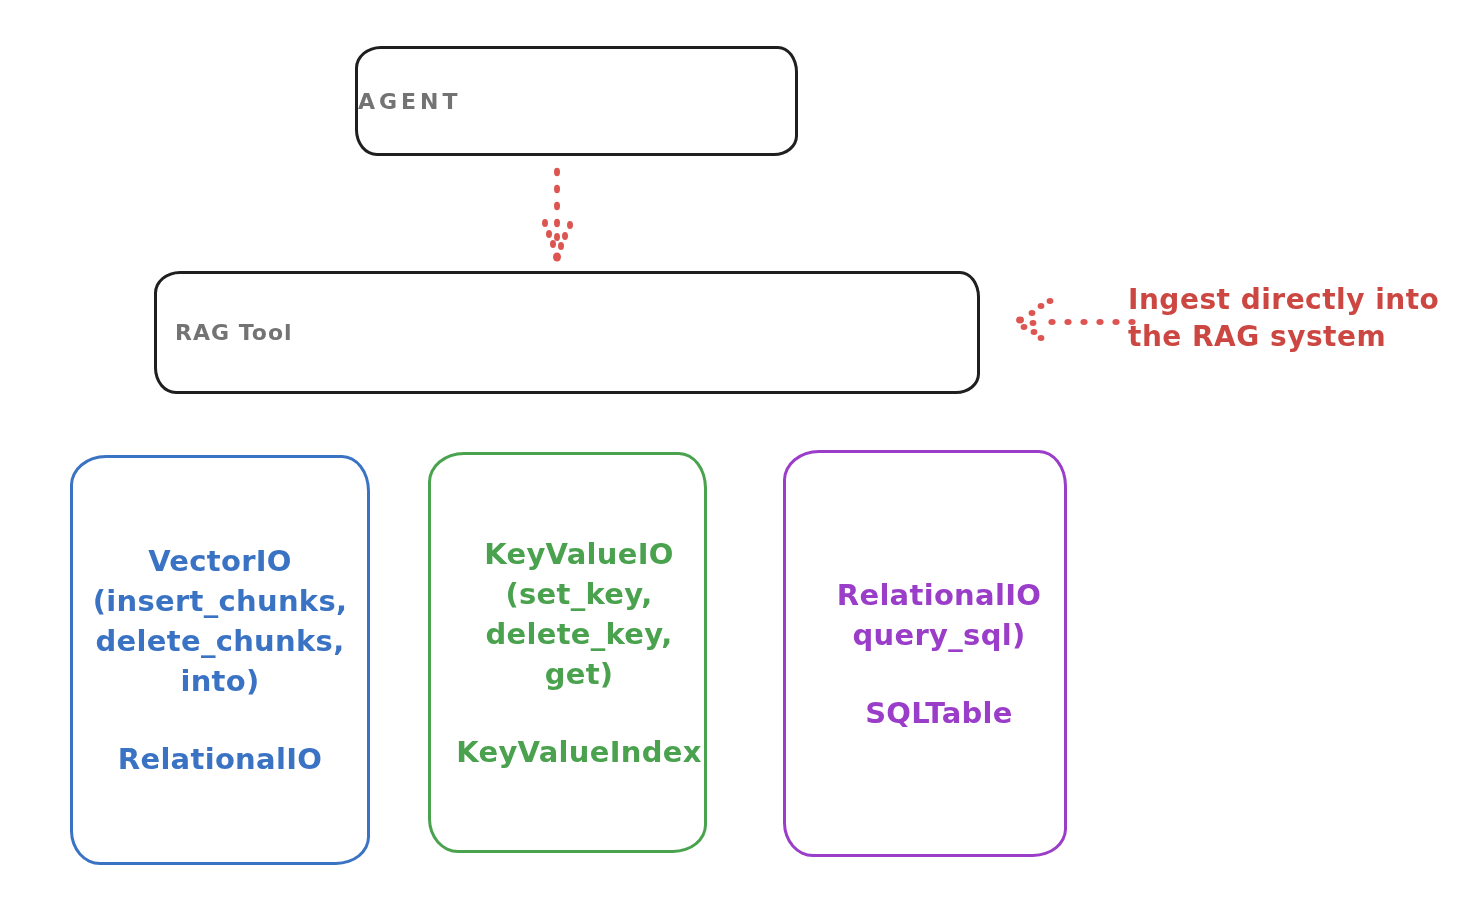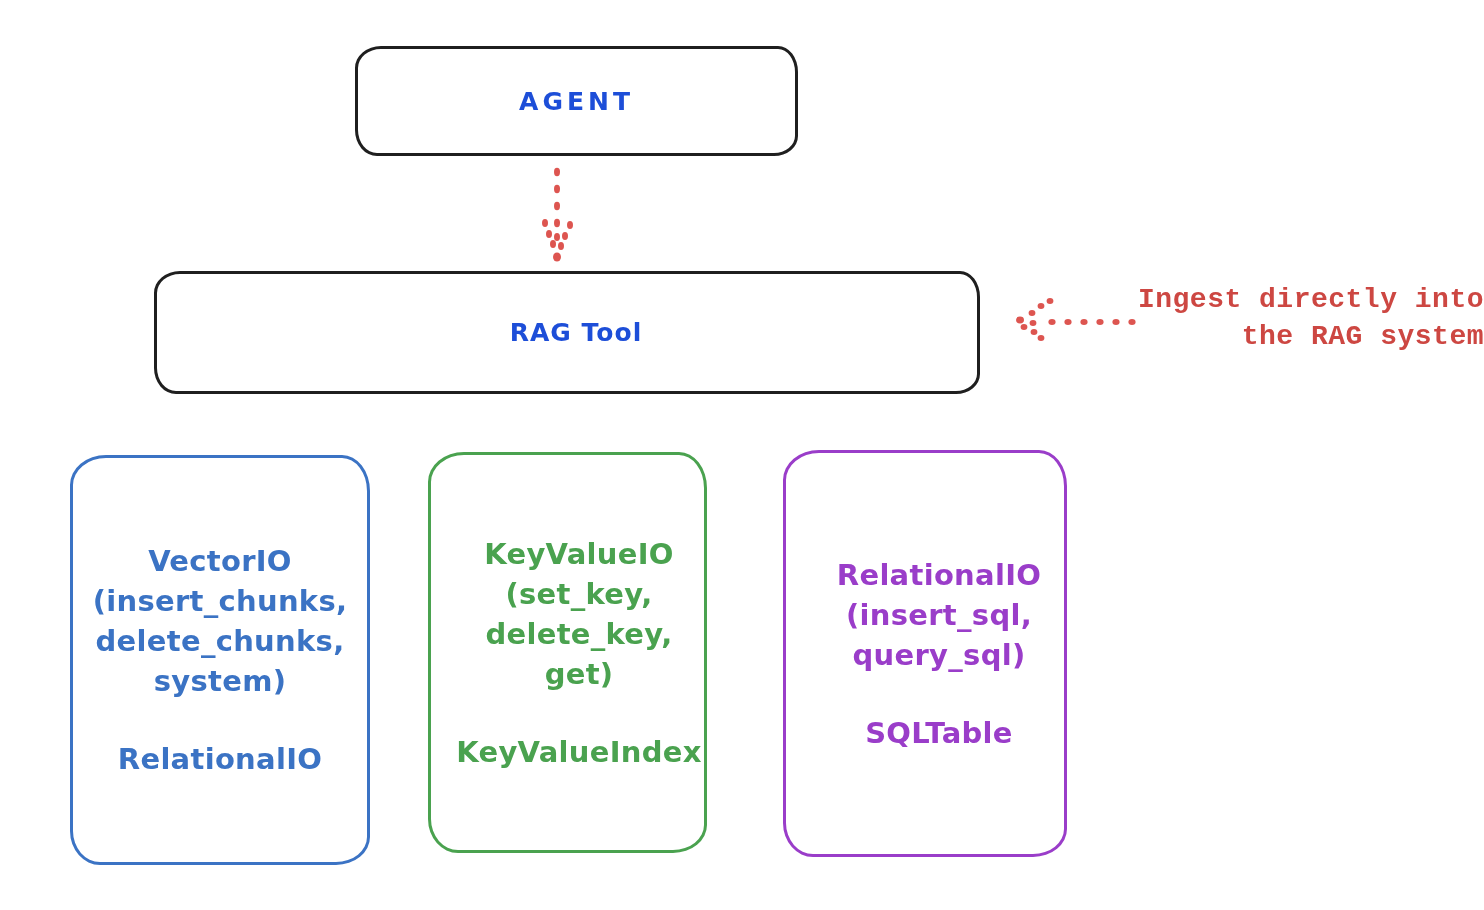--- a/index.html
+++ b/index.html
@@ -17,24 +17,24 @@
   }
 
   
   .node-box {
     position: absolute;
     border: 3.5px solid #1f1f1f;
     border-radius: 26px 20px 24px 22px / 22px 26px 20px 26px;
     background: #ffffff;
     display: flex;
     align-items: center;
-    justify-content: center;
+    justify-content: flex-start;
     box-sizing: border-box;
-    color: #1d4ed8;
-    font-size: 25px;
+    color: #737373;
+    font-size: 22px;
     font-weight: bold;
   }
   #agent-box {
     left: 355px; top: 46px;
     width: 443px; height: 110px;
     letter-spacing: 4px;
   }
   #ragtool-box {
     left: 154px; top: 271px;
     width: 826px; height: 123px;
@@ -87,27 +87,26 @@
   }
   #arrow-annotation {
     left: 1012px; top: 297px;
     width: 130px; height: 50px;
   }
 
   #annotation-text {
     position: absolute;
     left: 1128px; top: 281px;
     width: 356px;
-    text-align: right;
+    text-align: left;
     color: #cd4742;
     font-size: 28px;
     font-weight: bold;
     line-height: 37px;
     letter-spacing: 0.5px;
-    font-family: Liberation Mono, monospace;
   }
 </style>
 </head>
 <body>
 
 <div id="canvas">
 
   <div class="node-box" id="agent-box">
     <span>AGENT</span>
   </div>
@@ -154,31 +153,30 @@
 
   <div id="annotation-text">
     <div>Ingest directly into</div>
     <div>the RAG system</div>
   </div>
 
   <div class="storage-box" id="vector-box">
     <div>VectorIO</div>
     <div>(insert_chunks,</div>
     <div>delete_chunks,</div>
-    <div>system)</div>
+    <div>into)</div>
     <div class="index-label">RelationalIO</div>
   </div>
 
   <div class="storage-box" id="keyvalue-box">
     <div>KeyValueIO</div>
     <div>(set_key,</div>
     <div>delete_key, get)</div>
     <div class="index-label">KeyValueIndex</div>
   </div>
 
   <div class="storage-box" id="relational-box">
     <div>RelationalIO</div>
-    <div>(insert_sql,</div>
     <div>query_sql)</div>
     <div class="index-label">SQLTable</div>
   </div>
 
 </div>
 
 </body></html>

